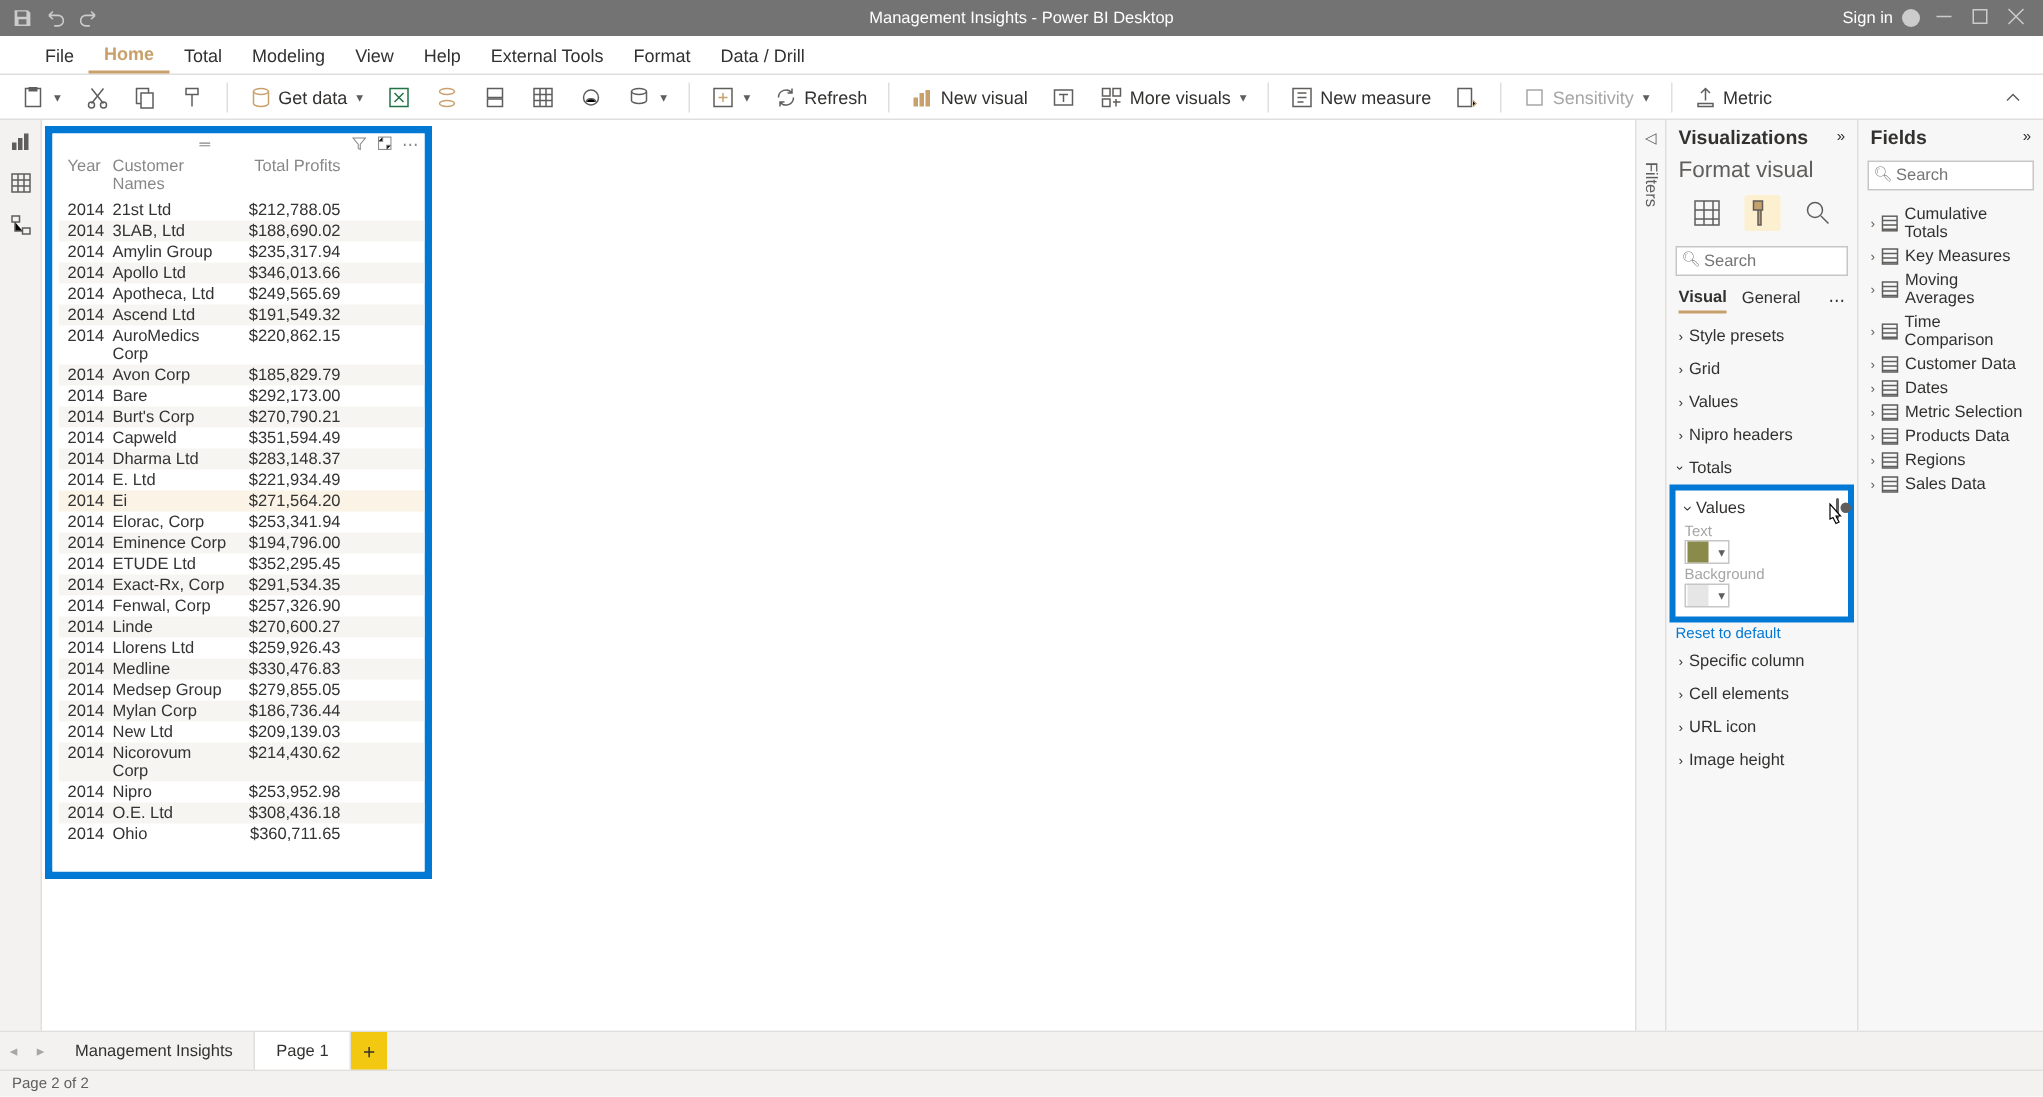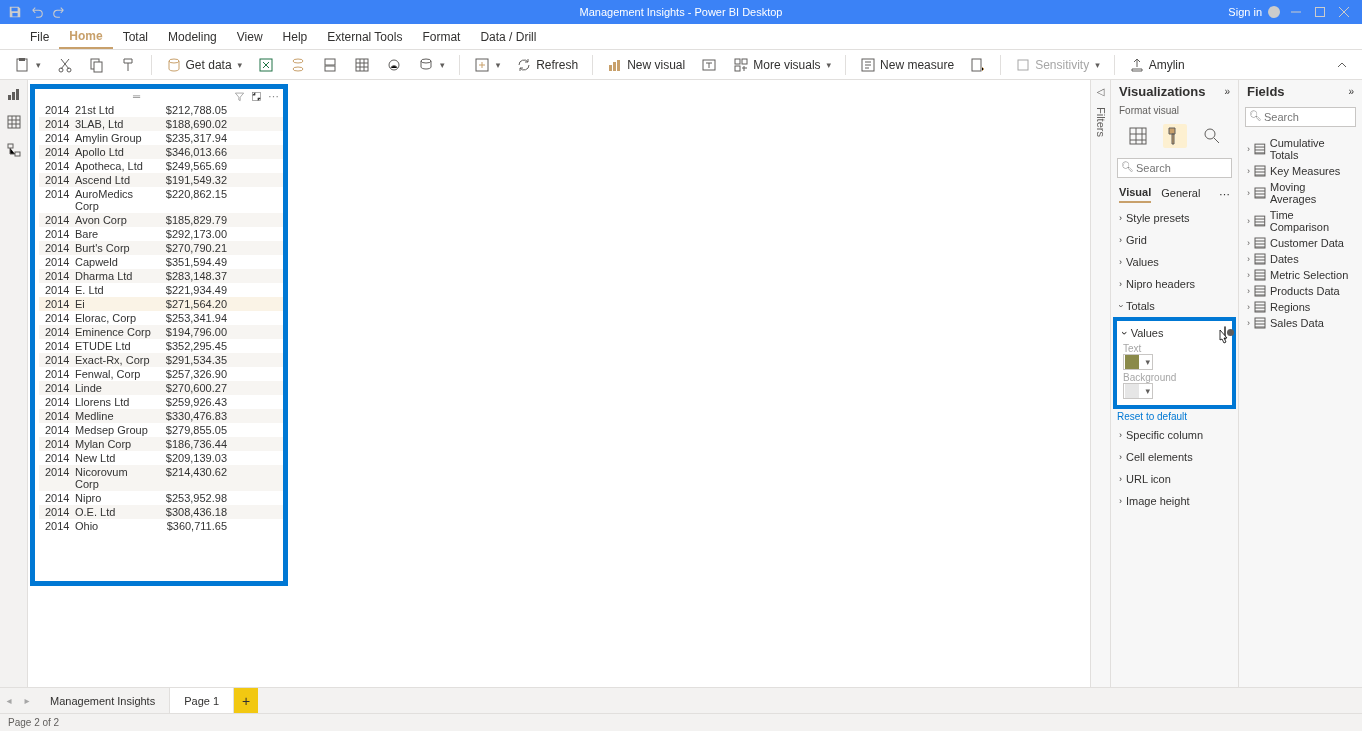--- a/index.html
+++ b/index.html
@@ -1,19 +1,19 @@
 <!DOCTYPE html>
 <html><head>
 <meta charset="utf-8">
 <style>
 * { margin: 0; padding: 0; box-sizing: border-box; font-family: "Segoe UI", Arial, sans-serif; }
 body { background: #f3f2f1; font-size: 12px; color: #323130; overflow: hidden; width: 1362px; height: 731px; }
 
 
-.titlebar { background: #3b82f6; height: 24px; display: flex; align-items: center; justify-content: space-between; color: #fff; font-size: 11px; }
+.titlebar { background: #737373; height: 24px; display: flex; align-items: center; justify-content: space-between; color: #fff; font-size: 11px; }
 .titlebar-left { display: flex; align-items: center; gap: 8px; padding-left: 8px; }
 .qat-icon { width: 14px; height: 14px; color: #ccc; cursor: pointer; }
 .titlebar-center { position: absolute; left: 50%; transform: translateX(-50%); }
 .titlebar-right { display: flex; align-items: center; gap: 10px; padding-right: 10px; }
 .signin { display: flex; align-items: center; gap: 6px; }
 .signin-dot { width: 12px; height: 12px; border-radius: 50%; background: #ccc; }
 .win-btn { width: 14px; height: 14px; color: #ccc; cursor: pointer; }
 
 
 .menubar { background: #fff; height: 26px; display: flex; align-items: center; padding: 0 20px; border-bottom: 1px solid #e1dfdd; }
@@ -64,21 +64,21 @@
 
 
 .filters-pane { width: 20px; background: #f7f7f7; border-left: 1px solid #e1dfdd; display: flex; flex-direction: column; align-items: center; padding-top: 6px; }
 .filters-pane .expand-icon { font-size: 10px; color: #605e5c; cursor: pointer; margin-bottom: 6px; }
 .filters-label { writing-mode: vertical-rl; font-size: 11px; color: #605e5c; margin-top: 4px; }
 
 
 .viz-pane { width: 128px; background: #f7f7f7; border-left: 1px solid #e1dfdd; display: flex; flex-direction: column; }
 .pane-header { display: flex; justify-content: space-between; align-items: center; padding: 4px 8px; }
 .pane-title { font-size: 13px; font-weight: 600; color: #323130; }
-.pane-sub { padding: 2px 8px; font-size: 10px; color: #605e5c; }
+.pane-sub { padding: 2px 8px; font-size: 15px; color: #605e5c; }
 .viz-icons-row { display: flex; justify-content: space-around; padding: 6px 8px; }
 .viz-big-icon { width: 24px; height: 24px; cursor: pointer; display: flex; align-items: center; justify-content: center; }
 .viz-big-icon.active { background: #fdf0d1; border-radius: 2px; }
 .viz-search { margin: 4px 6px; }
 .viz-search input { width: 100%; padding: 3px 4px 3px 18px; font-size: 11px; border: 1px solid #c8c6c4; background: #fff; }
 .search-wrap { position: relative; }
 .search-wrap::before { content: "\1F50D\FE0E"; position: absolute; left: 4px; top: 3px; font-size: 10px; color: #888; }
 .viz-tabs { display: flex; padding: 4px 8px 0; gap: 10px; font-size: 11px; align-items: center; }
 .viz-tab { cursor: pointer; padding-bottom: 3px; }
 .viz-tab.active { border-bottom: 2px solid #c8a06b; font-weight: 600; }
@@ -303,21 +303,21 @@
         <rect x="3" y="3" width="10" height="10" fill="none" stroke="#a6a6a6"></rect>
       </svg>
     <span>Sensitivity</span>
     <span class="chev">▾</span>
   </div>
   <div class="ribbon-sep"></div>
   <div class="ribbon-btn">
     <svg class="ribbon-icon" viewBox="0 0 16 16">
         <path fill="none" stroke="#605e5c" d="M8 2v8M5 5l3-3 3 3M3 12h10v2H3z"></path>
       </svg>
-    <span>Amylin</span>
+    <span>Metric</span>
   </div>
   <div class="ribbon-btn ribbon-collapse">
     <svg width="12" height="12" viewBox="0 0 12 12">
         <path fill="none" stroke="#605e5c" d="M2 8l4-4 4 4"></path>
       </svg>
   </div>
 </div>
 
 <div class="main">
   <div class="left-rail">
@@ -358,20 +358,25 @@
             <span>
               <svg width="11" height="11" viewBox="0 0 16 16">
                   <rect x="2" y="2" width="12" height="12" fill="none" stroke="#888"></rect>
                   <path stroke="#888" d="M6 2v4H2M10 14v-4h4"></path>
                 </svg>
             </span>
             <span>⋯</span>
           </div>
         </div>
         <div class="visual-content">
+          <div class="table-header">
+            <div class="col-year">Year</div>
+            <div class="col-name">Customer Names</div>
+            <div class="col-profit">Total Profits</div>
+          </div>
           <div class="table-body" id="table-body">
               <div class="trow">
                 <div class="col-year">2014</div>
                 <div class="col-name">21st Ltd</div>
                 <div class="col-profit">$212,788.05</div>
               </div>
               <div class="trow">
                 <div class="col-year">2014</div>
                 <div class="col-name">3LAB, Ltd</div>
                 <div class="col-profit">$188,690.02</div>

